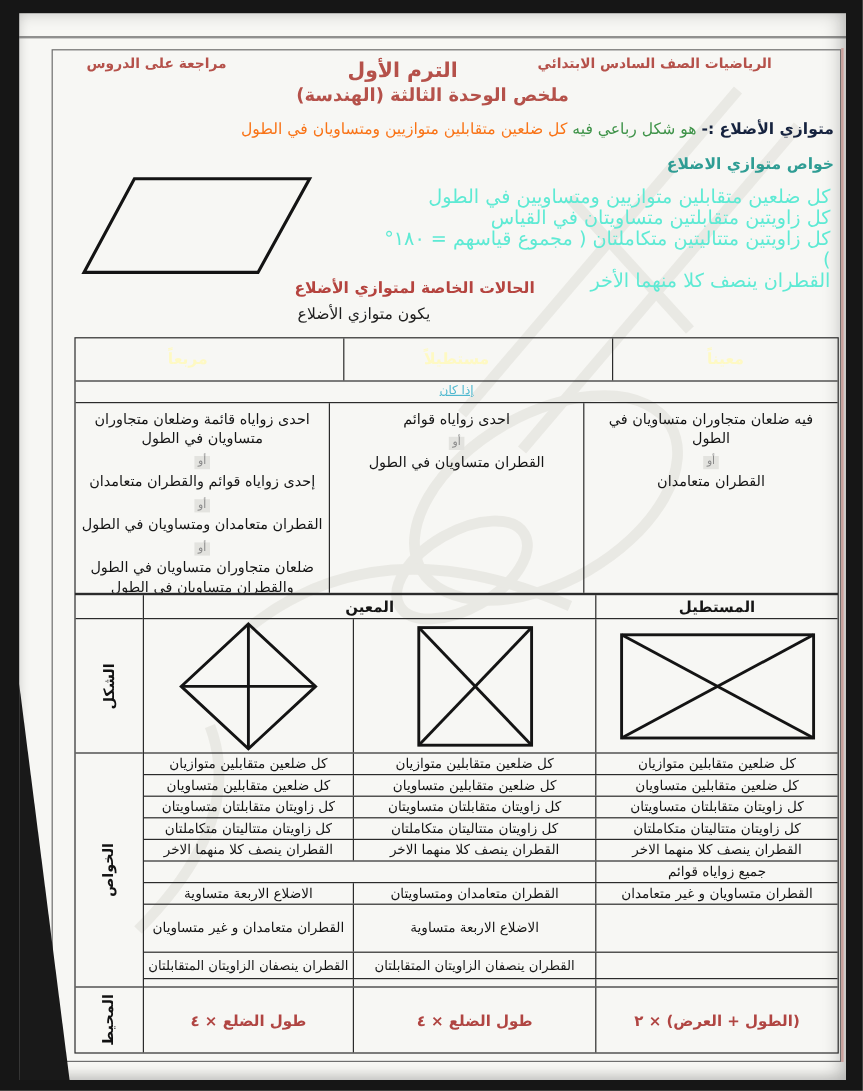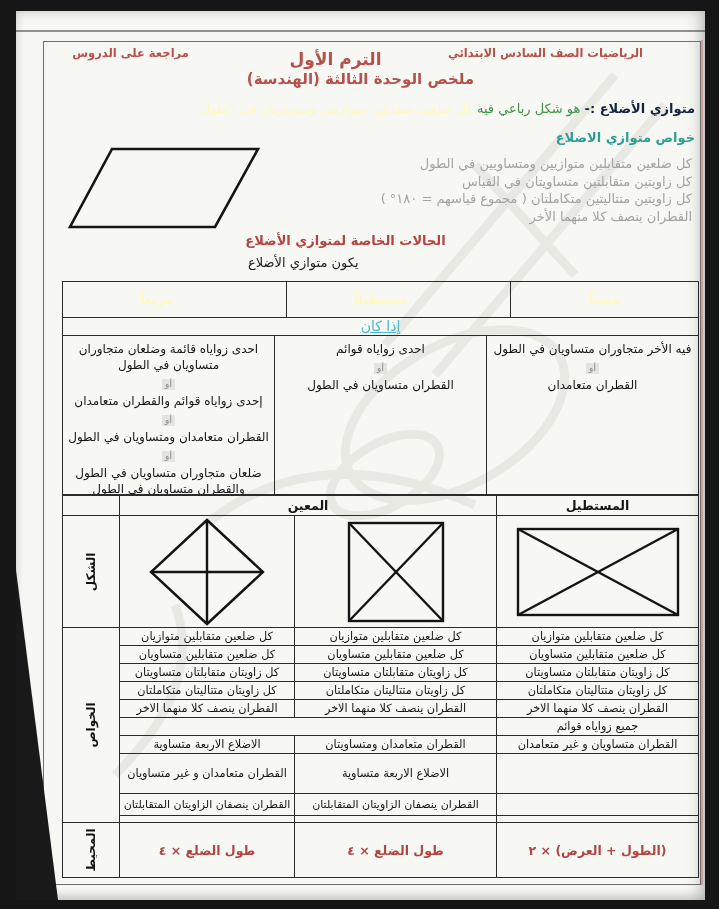--- a/index.html
+++ b/index.html
@@ -23,43 +23,43 @@
 
   .red-script{color:#b5514a;font-weight:bold;}
   .hdr-review{left:68px;top:46px;width:125px;text-align:center;font-size:11.5px;}
   .hdr-term{left:288px;top:49px;width:95px;text-align:center;font-size:17px;}
   .hdr-course{left:428px;top:46px;width:235px;text-align:center;font-size:11.5px;}
   .doc-title{left:198px;top:70px;width:325px;text-align:center;font-size:15px;}
 
   .definition{left:150px;top:101px;width:545px;direction:rtl;text-align:right;font-size:13px;}
   .def-term{color:#16233f;font-weight:bold;}
   .def-green{color:#3f9349;}
-  .def-red{color:#fef9c3;}
+  .def-red{color:#f97316;}
 
   .props-heading{left:460px;top:130px;width:235px;direction:rtl;text-align:right;
     color:#2f9d94;font-weight:bold;font-size:13px;}
 
   .pgram{left:66px;top:145px;}
 
   .props-list{left:320px;top:155px;width:372px;direction:rtl;text-align:right;
-    font-size:13px;line-height:17.5px;color:#a3a3a3;}
+    font-size:16px;line-height:17.5px;color:#5eead4;}
 
   .special-heading{left:198px;top:233px;width:295px;text-align:center;
     color:#b5443f;font-weight:bold;font-size:13px;}
   .becomes-line{left:248px;top:255px;width:225px;
     color:#1d1d1d;font-size:13px;}
 
   
   .cases-table{left:62px;top:281px;width:637px;border:1.5px solid #2b2b2b;direction:rtl;background:transparent;box-sizing:border-box;}
   .cases-header{display:flex;height:35px;border-bottom:1px solid #2b2b2b;}
   .cases-header>div{flex:1;display:flex;align-items:center;justify-content:center;
     color:#fef9c3;font-weight:bold;font-size:13px;}
   .cases-header>div:not(:last-child){border-left:1px solid #2b2b2b;margin-left:36px;}
   .cases-if{height:17px;line-height:16px;border-bottom:1px solid #2b2b2b;text-align:center;
-    color:#4fb8cf;font-size:14px;text-decoration:underline;}
+    color:#4fb8cf;font-size:10px;text-decoration:underline;}
   .cases-body{display:flex;height:158px;}
   .cases-body>div{flex:1;padding-top:5px;text-align:center;font-size:12px;line-height:16px;color:#151515;overflow:hidden;}
   .cases-body>div:not(:last-child){border-left:1px solid #2b2b2b;}
   .cond{padding:0 4px;}
   .or-sep{text-align:center;margin:2px 0;}
   .or-sep span{display:inline-block;font-size:9px;color:#8a8a8a;background:#e3e3df;padding:0 3px;line-height:11px;}
 
   
   .cmp-table{left:62px;top:495px;width:637px;height:383px;border:1.5px solid #2b2b2b;
     display:flex;direction:ltr;box-sizing:border-box;}
@@ -141,21 +141,21 @@
 
 <div class="abs cases-table">
   <div class="cases-header">
     <div>معيناً</div>
     <div>مستطيلاً</div>
     <div>مربعاً</div>
   </div>
   <div class="cases-if">إذا كان</div>
   <div class="cases-body">
     <div>
-      <div class="cond">فيه الأخر متجاوران متساويان في الطول</div>
+      <div class="cond">فيه ضلعان متجاوران متساويان في الطول</div>
       <div class="or-sep"><span>أو</span></div>
       <div class="cond">القطران متعامدان</div>
     </div>
     <div>
       <div class="cond">احدى زواياه قوائم</div>
       <div class="or-sep"><span>أو</span></div>
       <div class="cond">القطران متساويان في الطول</div>
     </div>
     <div>
       <div class="cond">احدى زواياه قائمة وضلعان متجاوران متساويان في الطول</div>

